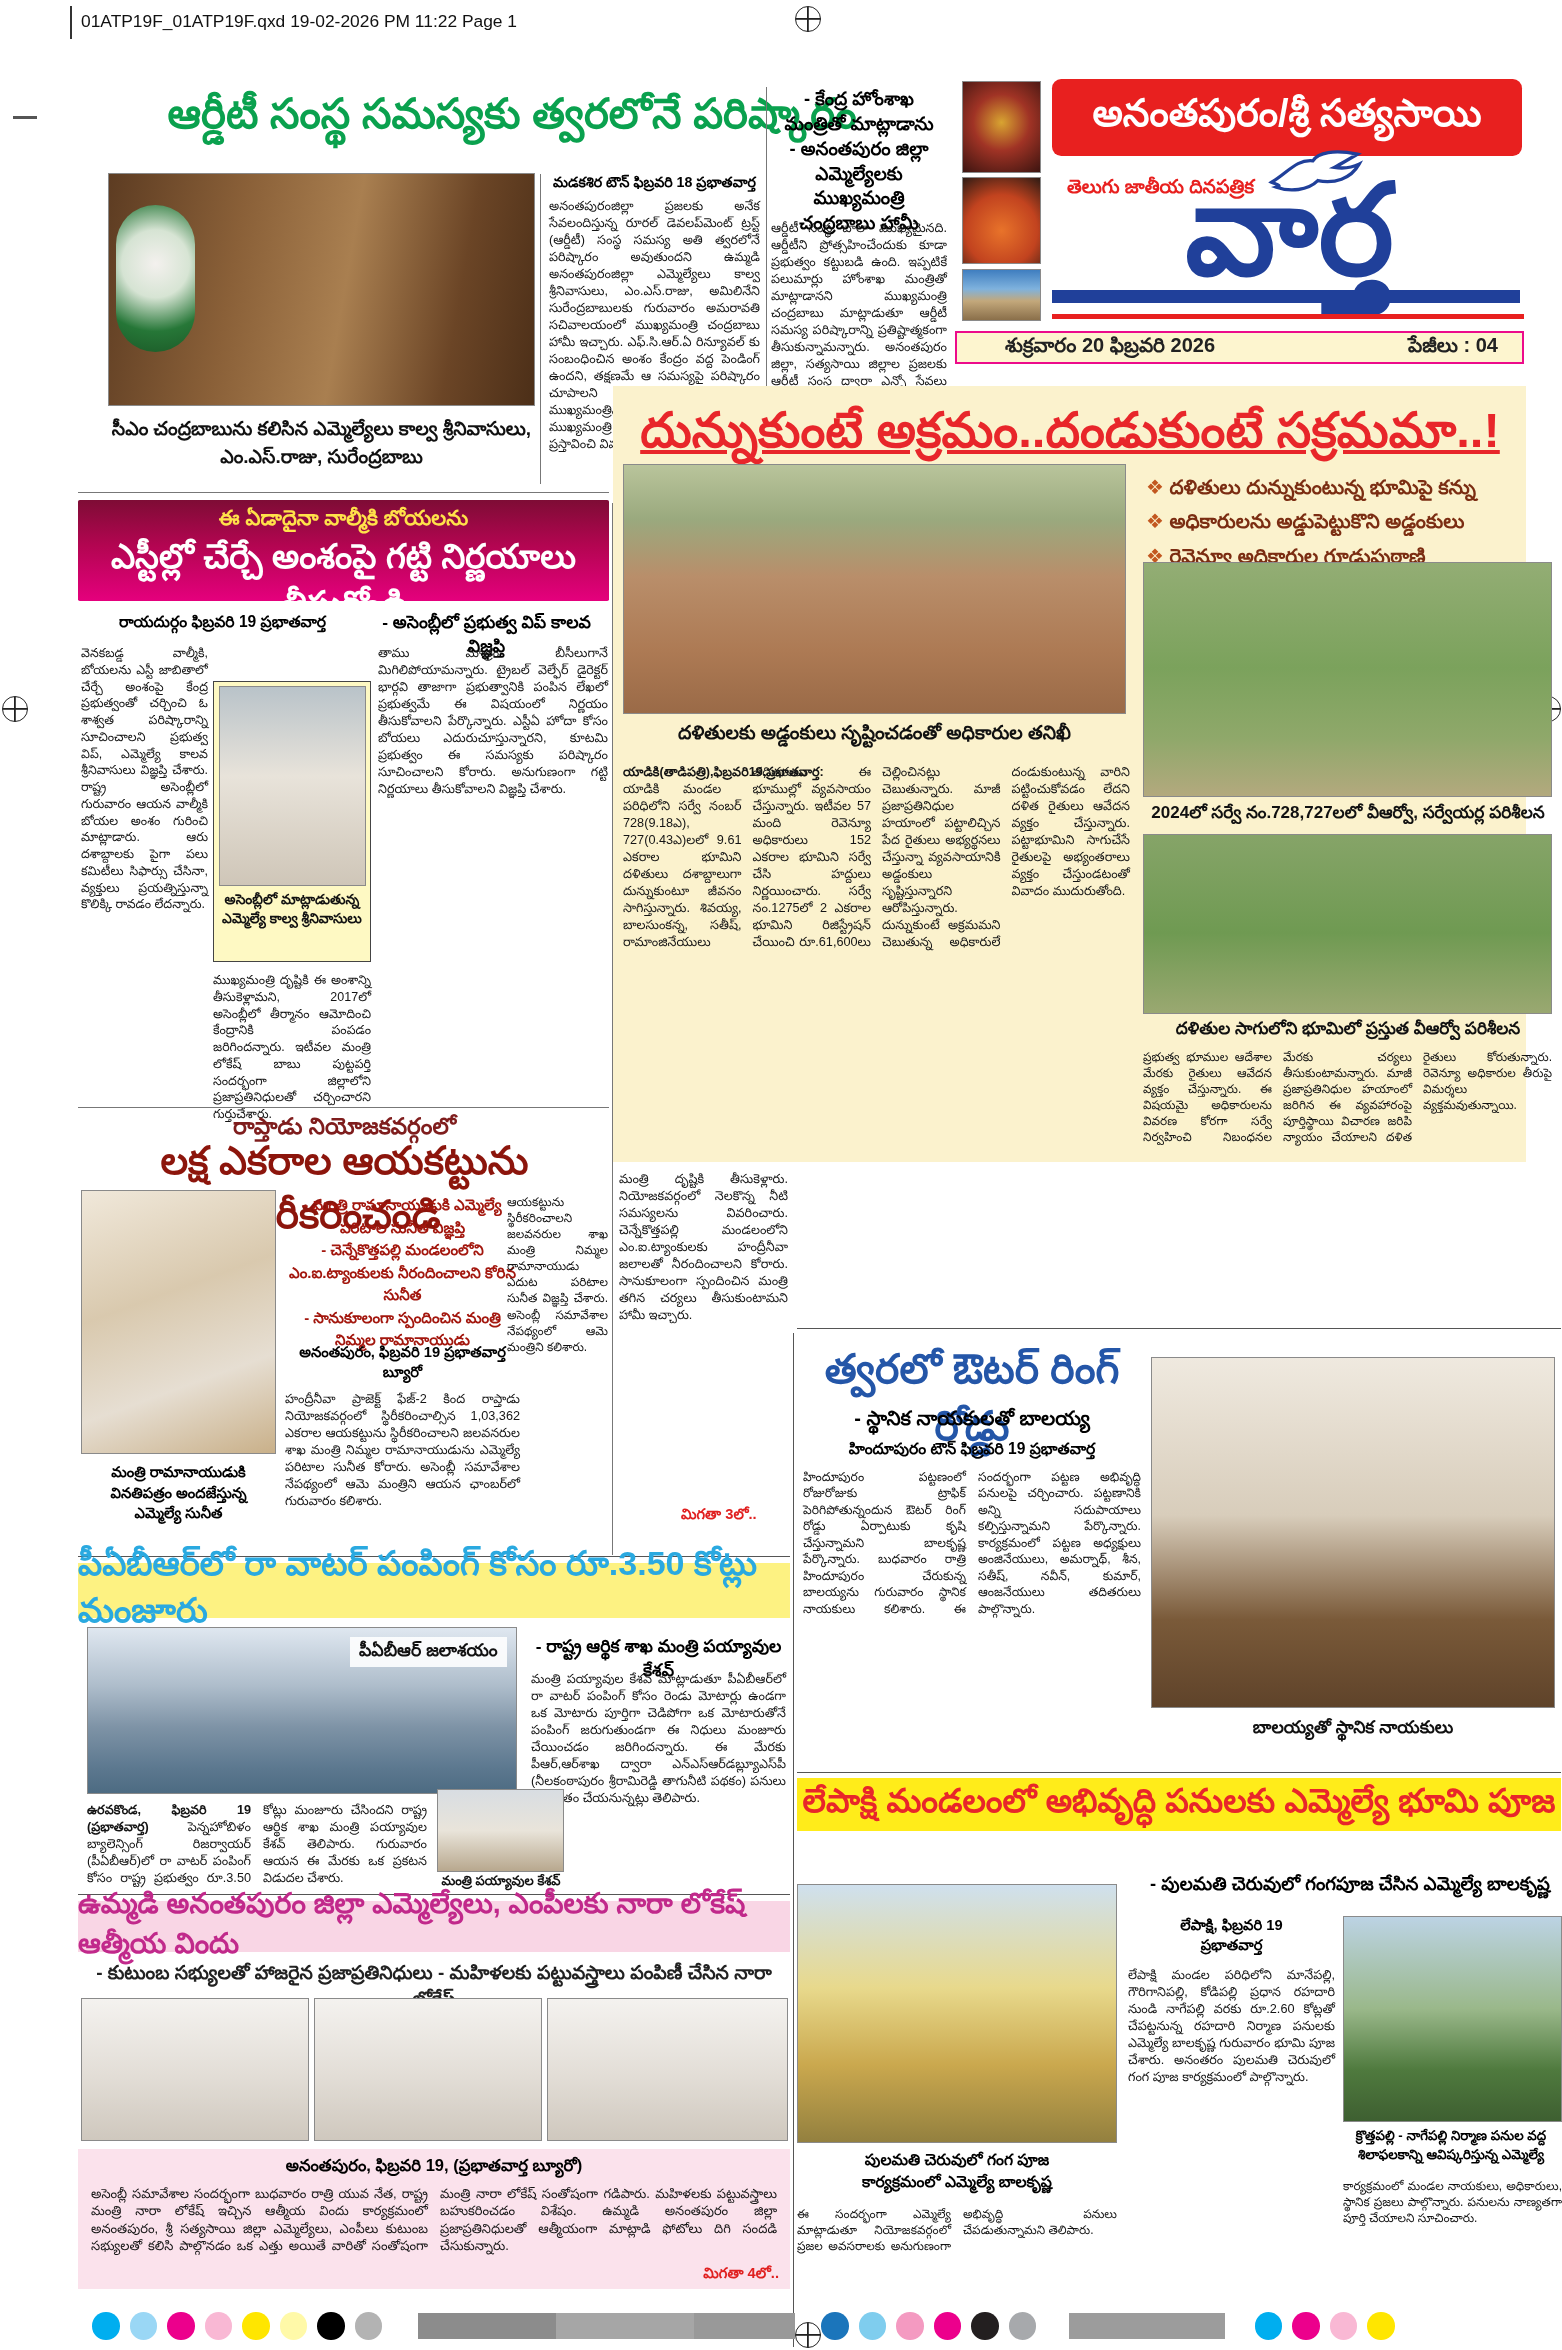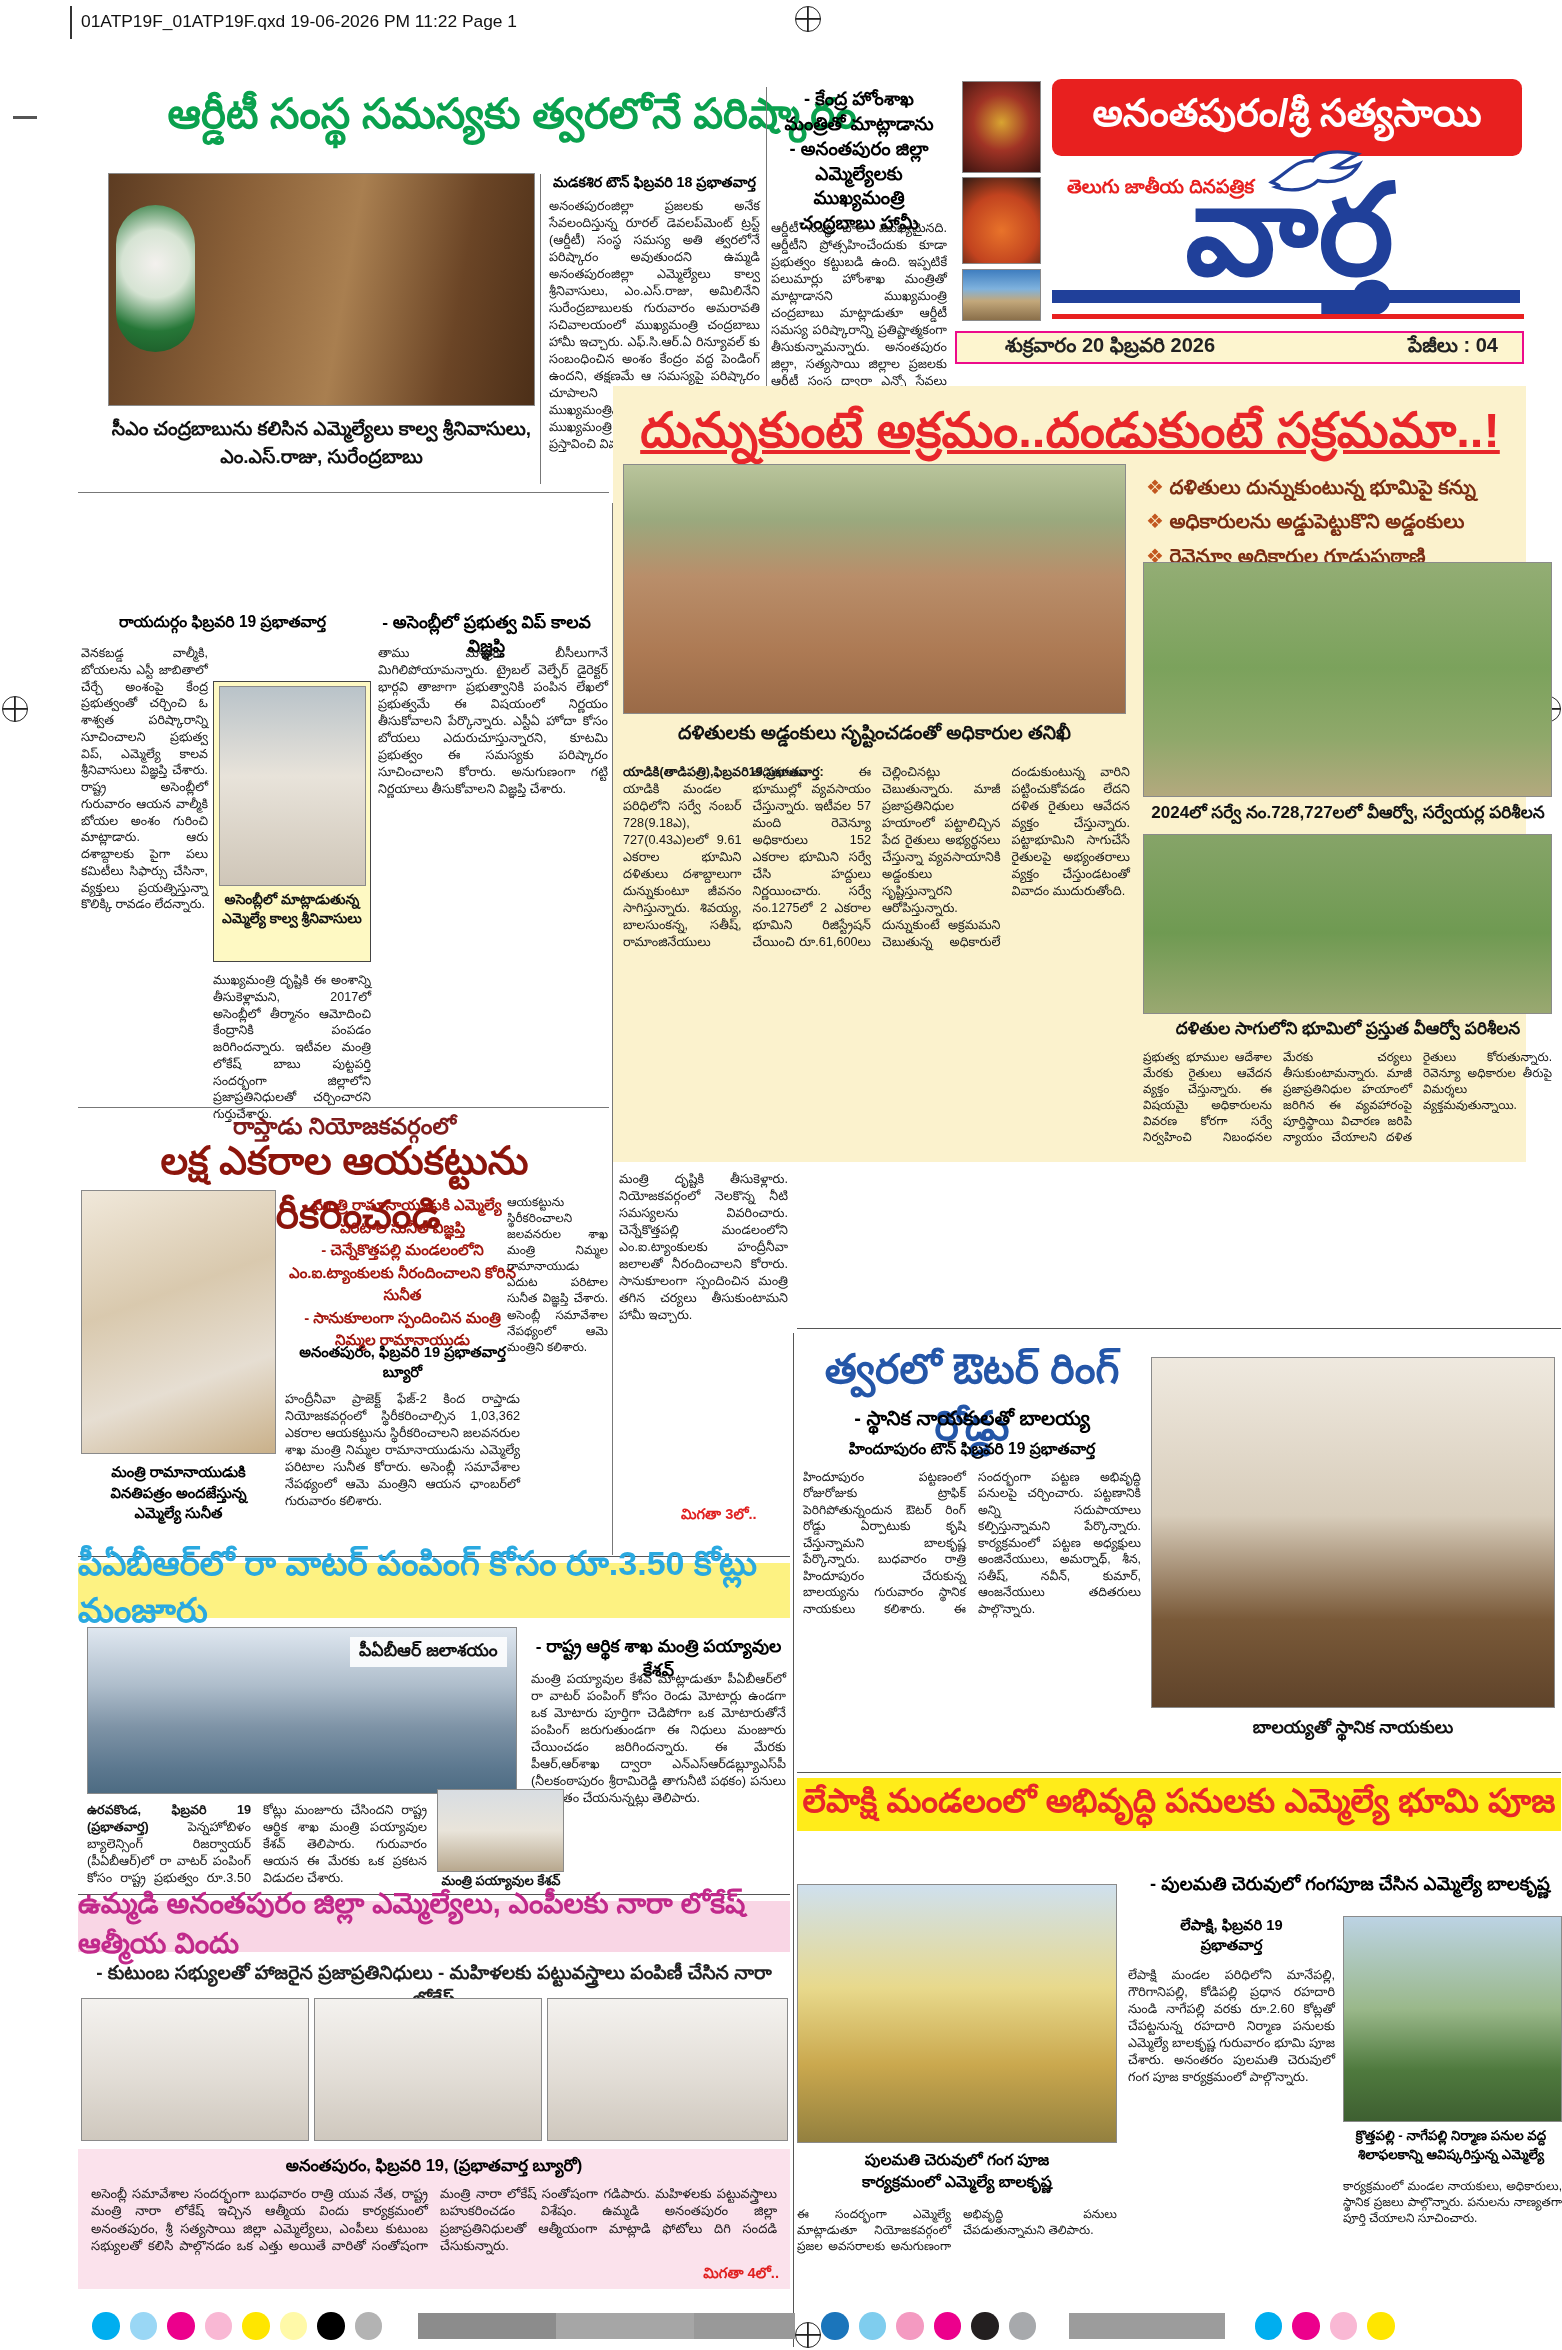--- a/index.html
+++ b/index.html
@@ -60,21 +60,21 @@
   .emblem{position:absolute;left:7.3px;top:31px;width:79px;height:147px;border-radius:42px;
     background:radial-gradient(circle at 50% 40%,#ffffff 0%,#dff1e2 35%,#1f7a38 70%,#145a27 100%);opacity:.92;}
   .graybar{height:26px;display:inline-block;vertical-align:middle;}
 </style>
 </head>
 <body>
 
 <div id="page">
 
   <div class="abs" style="left:70px;top:5.5px;width:1.8px;height:33px;background:#333;"></div>
-  <div class="abs" style="left:81px;top:11px;font-size:17.4px;color:#111;">01ATP19F_01ATP19F.qxd  19-06-2026  PM 11:22  Page 1</div>
+  <div class="abs" style="left:81px;top:11px;font-size:17.4px;color:#111;">01ATP19F_01ATP19F.qxd  19-02-2026  PM 11:22  Page 1</div>
   <div class="abs" style="left:13px;top:116px;width:24px;height:2.8px;background:#555;"></div>
 
   <div class="abs regmark" style="left:795px;top:5.5px;"></div>
   <div class="abs regmark" style="left:1.8px;top:696px;"></div>
   <div class="abs regmark" style="left:1535px;top:696px;"></div>
   <div class="abs regmark" style="left:795px;top:2322px;"></div>
 
   <div class="abs center bold hl-green" style="left:78px;top:90px;width:868px;font-size:42px;">ఆర్డీటీ సంస్థ సమస్యకు త్వరలోనే పరిష్కారం</div>
   <div class="abs photo ph-group" style="left:108px;top:173px;width:427px;height:233px;">
     <div class="emblem"></div>
@@ -125,20 +125,24 @@
   </div>
   <div class="abs photo ph-greenfield" style="left:1143px;top:562px;width:409px;height:235px;"></div>
   <div class="abs cap" style="left:1139px;top:803px;width:418px;font-size:17px;">2024లో సర్వే నం.728,727లలో వీఆర్వో, సర్వేయర్ల పరిశీలన</div>
   <div class="abs photo ph-greenfield2" style="left:1143px;top:834px;width:409px;height:180px;"></div>
   <div class="abs cap" style="left:1139px;top:1019px;width:418px;font-size:17px;">దళితుల సాగులోని భూమిలో ప్రస్తుత వీఆర్వో పరిశీలన</div>
   <div class="abs body-text cols4" style="left:623px;top:764px;width:507px;height:390px;">
     <span class="bold">యాడికి(తాడిపత్రి),ఫిబ్రవరి19,ప్రభాతవార్త:</span><span> యాడికి మండల పరిధిలోని సర్వే నంబర్ 728(9.18ఎ), 727(0.43ఎ)లలో 9.61 ఎకరాల భూమిని దళితులు దశాబ్దాలుగా దున్నుకుంటూ జీవనం సాగిస్తున్నారు. శివయ్య, బాలసుంకన్న, సతీష్, రామాంజినేయులు తదితరులు ఈ భూముల్లో వ్యవసాయం చేస్తున్నారు. ఇటీవల 57 మంది రెవెన్యూ అధికారులు 152 ఎకరాల భూమిని సర్వే చేసి హద్దులు నిర్ణయించారు. సర్వే నం.1275లో 2 ఎకరాల భూమిని రిజిస్ట్రేషన్ చేయించి రూ.61,600లు చెల్లించినట్లు చెబుతున్నారు. మాజీ ప్రజాప్రతినిధుల హయాంలో పట్టాలిచ్చిన పేద రైతులు అభ్యర్థనలు చేస్తున్నా వ్యవసాయానికి అడ్డంకులు సృష్టిస్తున్నారని ఆరోపిస్తున్నారు. దున్నుకుంటే అక్రమమని చెబుతున్న అధికారులే దండుకుంటున్న వారిని పట్టించుకోవడం లేదని దళిత రైతులు ఆవేదన వ్యక్తం చేస్తున్నారు. పట్టాభూమిని సాగుచేసే రైతులపై అభ్యంతరాలు వ్యక్తం చేస్తుండటంతో వివాదం ముదురుతోంది.</span>
   </div>
   <div class="abs body-text cols3" style="left:1143px;top:1049px;width:409px;height:108px;font-size:12px;">ప్రభుత్వ భూముల ఆదేశాల మేరకు రైతులు ఆవేదన వ్యక్తం చేస్తున్నారు. ఈ విషయమై అధికారులను వివరణ కోరగా సర్వే నిర్వహించి నిబంధనల మేరకు చర్యలు తీసుకుంటామన్నారు. మాజీ ప్రజాప్రతినిధుల హయాంలో జరిగిన ఈ వ్యవహారంపై పూర్తిస్థాయి విచారణ జరిపి న్యాయం చేయాలని దళిత రైతులు కోరుతున్నారు. రెవెన్యూ అధికారుల తీరుపై విమర్శలు వ్యక్తమవుతున్నాయి.</div>
 
+  <div class="abs st-banner" style="left:78px;top:500px;width:531px;height:101px;">
+    <div class="center bold st-kicker" style="padding-top:6.4px;font-size:21px;">ఈ ఏడాదైనా వాల్మీకి బోయలను</div>
+    <div class="center bold" style="color:#fff;font-size:34px;margin-top:1.8px;">ఎస్టీల్లో చేర్చే అంశంపై గట్టి నిర్ణయాలు తీసుకోండి</div>
+  </div>
   <div class="abs center bold" style="left:87px;top:613px;width:271px;font-size:15.6px;">రాయదుర్గం ఫిబ్రవరి 19 ప్రభాతవార్త</div>
   <div class="abs center bold" style="left:364px;top:612px;width:245px;font-size:17.4px;">- అసెంబ్లీలో ప్రభుత్వ విప్ కాలవ విజ్ఞప్తి</div>
   <div class="abs body-text" style="left:81px;top:645px;width:127px;height:459px;font-size:12.5px;">వెనకబడ్డ వాల్మీకి, బోయలను ఎస్టీ జాబితాలో చేర్చే అంశంపై కేంద్ర ప్రభుత్వంతో చర్చించి ఓ శాశ్వత పరిష్కారాన్ని సూచించాలని ప్రభుత్వ విప్, ఎమ్మెల్యే కాలవ శ్రీనివాసులు విజ్ఞప్తి చేశారు. రాష్ట్ర అసెంబ్లీలో గురువారం ఆయన వాల్మీకి బోయల అంశం గురించి మాట్లాడారు. ఆరు దశాబ్దాలకు పైగా పలు కమిటీలు సిఫార్సు చేసినా, వ్యక్తులు ప్రయత్నిస్తున్నా కొలిక్కి రావడం లేదన్నారు.</div>
   <div class="abs" style="left:213px;top:681px;width:158px;height:281px;border:1.4px solid #444;box-sizing:border-box;background:#fef9c3;">
     <div class="photo ph-assembly" style="width:147px;height:200px;margin:3.7px auto 0;"></div>
     <div class="cap" style="font-size:13.8px;margin-top:5.5px;line-height:1.35;">అసెంబ్లీలో మాట్లాడుతున్న ఎమ్మెల్యే కాల్వ శ్రీనివాసులు</div>
   </div>
   <div class="abs body-text" style="left:213px;top:972px;width:158px;height:133px;font-size:12.5px;">ముఖ్యమంత్రి దృష్టికి ఈ అంశాన్ని తీసుకెళ్లామని, 2017లో అసెంబ్లీలో తీర్మానం ఆమోదించి కేంద్రానికి పంపడం జరిగిందన్నారు. ఇటీవల మంత్రి లోకేష్ బాబు పుట్టపర్తి సందర్భంగా జిల్లాలోని ప్రజాప్రతినిధులతో చర్చించారని గుర్తుచేశారు.</div>
   <div class="abs body-text" style="left:378px;top:645px;width:230px;height:459px;">తాము మాత్రం బీసీలుగానే మిగిలిపోయామన్నారు. ట్రైబల్ వెల్ఫేర్ డైరెక్టర్ భార్గవి తాజాగా ప్రభుత్వానికి పంపిన లేఖలో ప్రభుత్వమే ఈ విషయంలో నిర్ణయం తీసుకోవాలని పేర్కొన్నారు. ఎస్టీఏ హోదా కోసం బోయలు ఎదురుచూస్తున్నారని, కూటమి ప్రభుత్వం ఈ సమస్యకు పరిష్కారం సూచించాలని కోరారు. అనుగుణంగా గట్టి నిర్ణయాలు తీసుకోవాలని విజ్ఞప్తి చేశారు.</div>
   <div class="abs rule-h" style="left:78px;top:1107px;width:531px;height:0.9px;background:#777;"></div>

